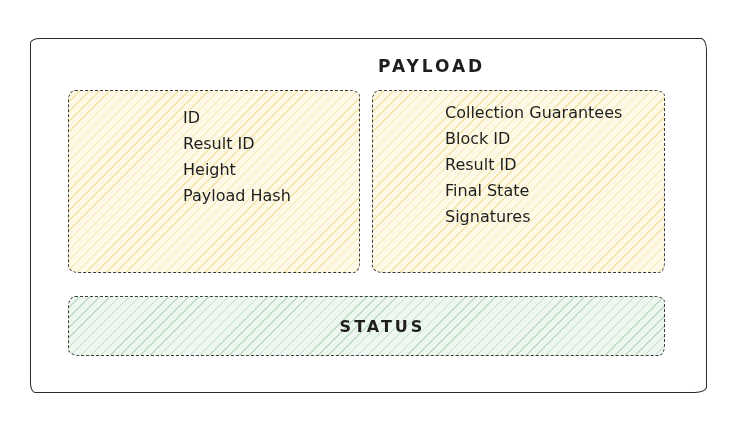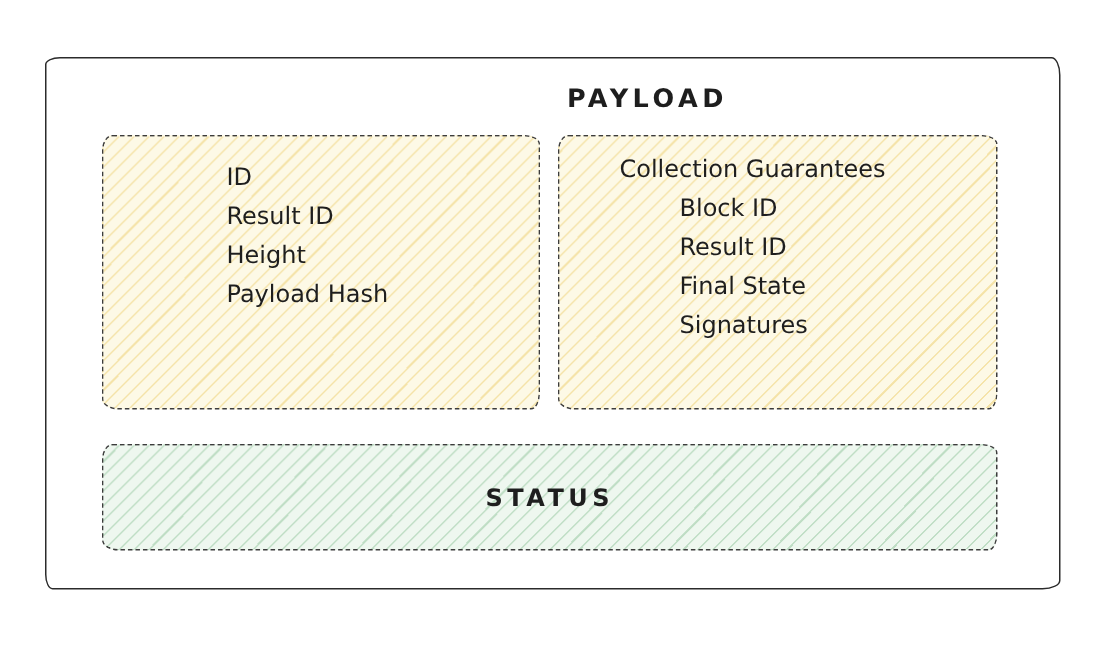--- a/index.html
+++ b/index.html
@@ -35,20 +35,21 @@
     color: #1e1e1e;
   }
   .title-header { left: 76px; top: 56px; }
   .title-payload { left: 378px; top: 56px; }
 
   .sketch-box {
     position: absolute;
     border: 1.7px dashed #3c3c3c;
     border-radius: 7px 10px 6px 11px / 10px 6px 11px 7px;
     box-sizing: border-box;
+    padding-left: 32px;
   }
   .hatch-yellow {
     background-color: #fdf9e6;
     background-image: repeating-linear-gradient(
       135deg,
       rgba(233, 196, 82, 0.42) 0px,
       rgba(233, 196, 82, 0.42) 1px,
       transparent 1px,
       transparent 7px
     );
@@ -72,21 +73,21 @@
   .payload-box {
     left: 372px;
     top: 90px;
     width: 293px;
     height: 183px;
   }
   .status-box {
     left: 68px;
     top: 296px;
     width: 597px;
-    height: 71px;
+    height: 60px;
     display: flex;
     align-items: center;
     justify-content: center;
   }
   .field-list {
     list-style: none;
     margin: 0;
     padding: 0;
     font-size: 16px;
     line-height: 26px;
@@ -94,21 +95,20 @@
   .header-box .field-list {
     padding: 14px 0 0 82px;
   }
   .payload-box .field-list {
     padding: 9px 0 0 40px;
   }
   .field-list li {
     white-space: nowrap;
   }
   .payload-box li.indent {
-    margin-left: 40px;
   }
   .status-label {
     font-size: 16px;
     font-weight: bold;
     letter-spacing: 3px;
     color: #1e1e1e;
   }
 </style>
 </head>
 <body>

